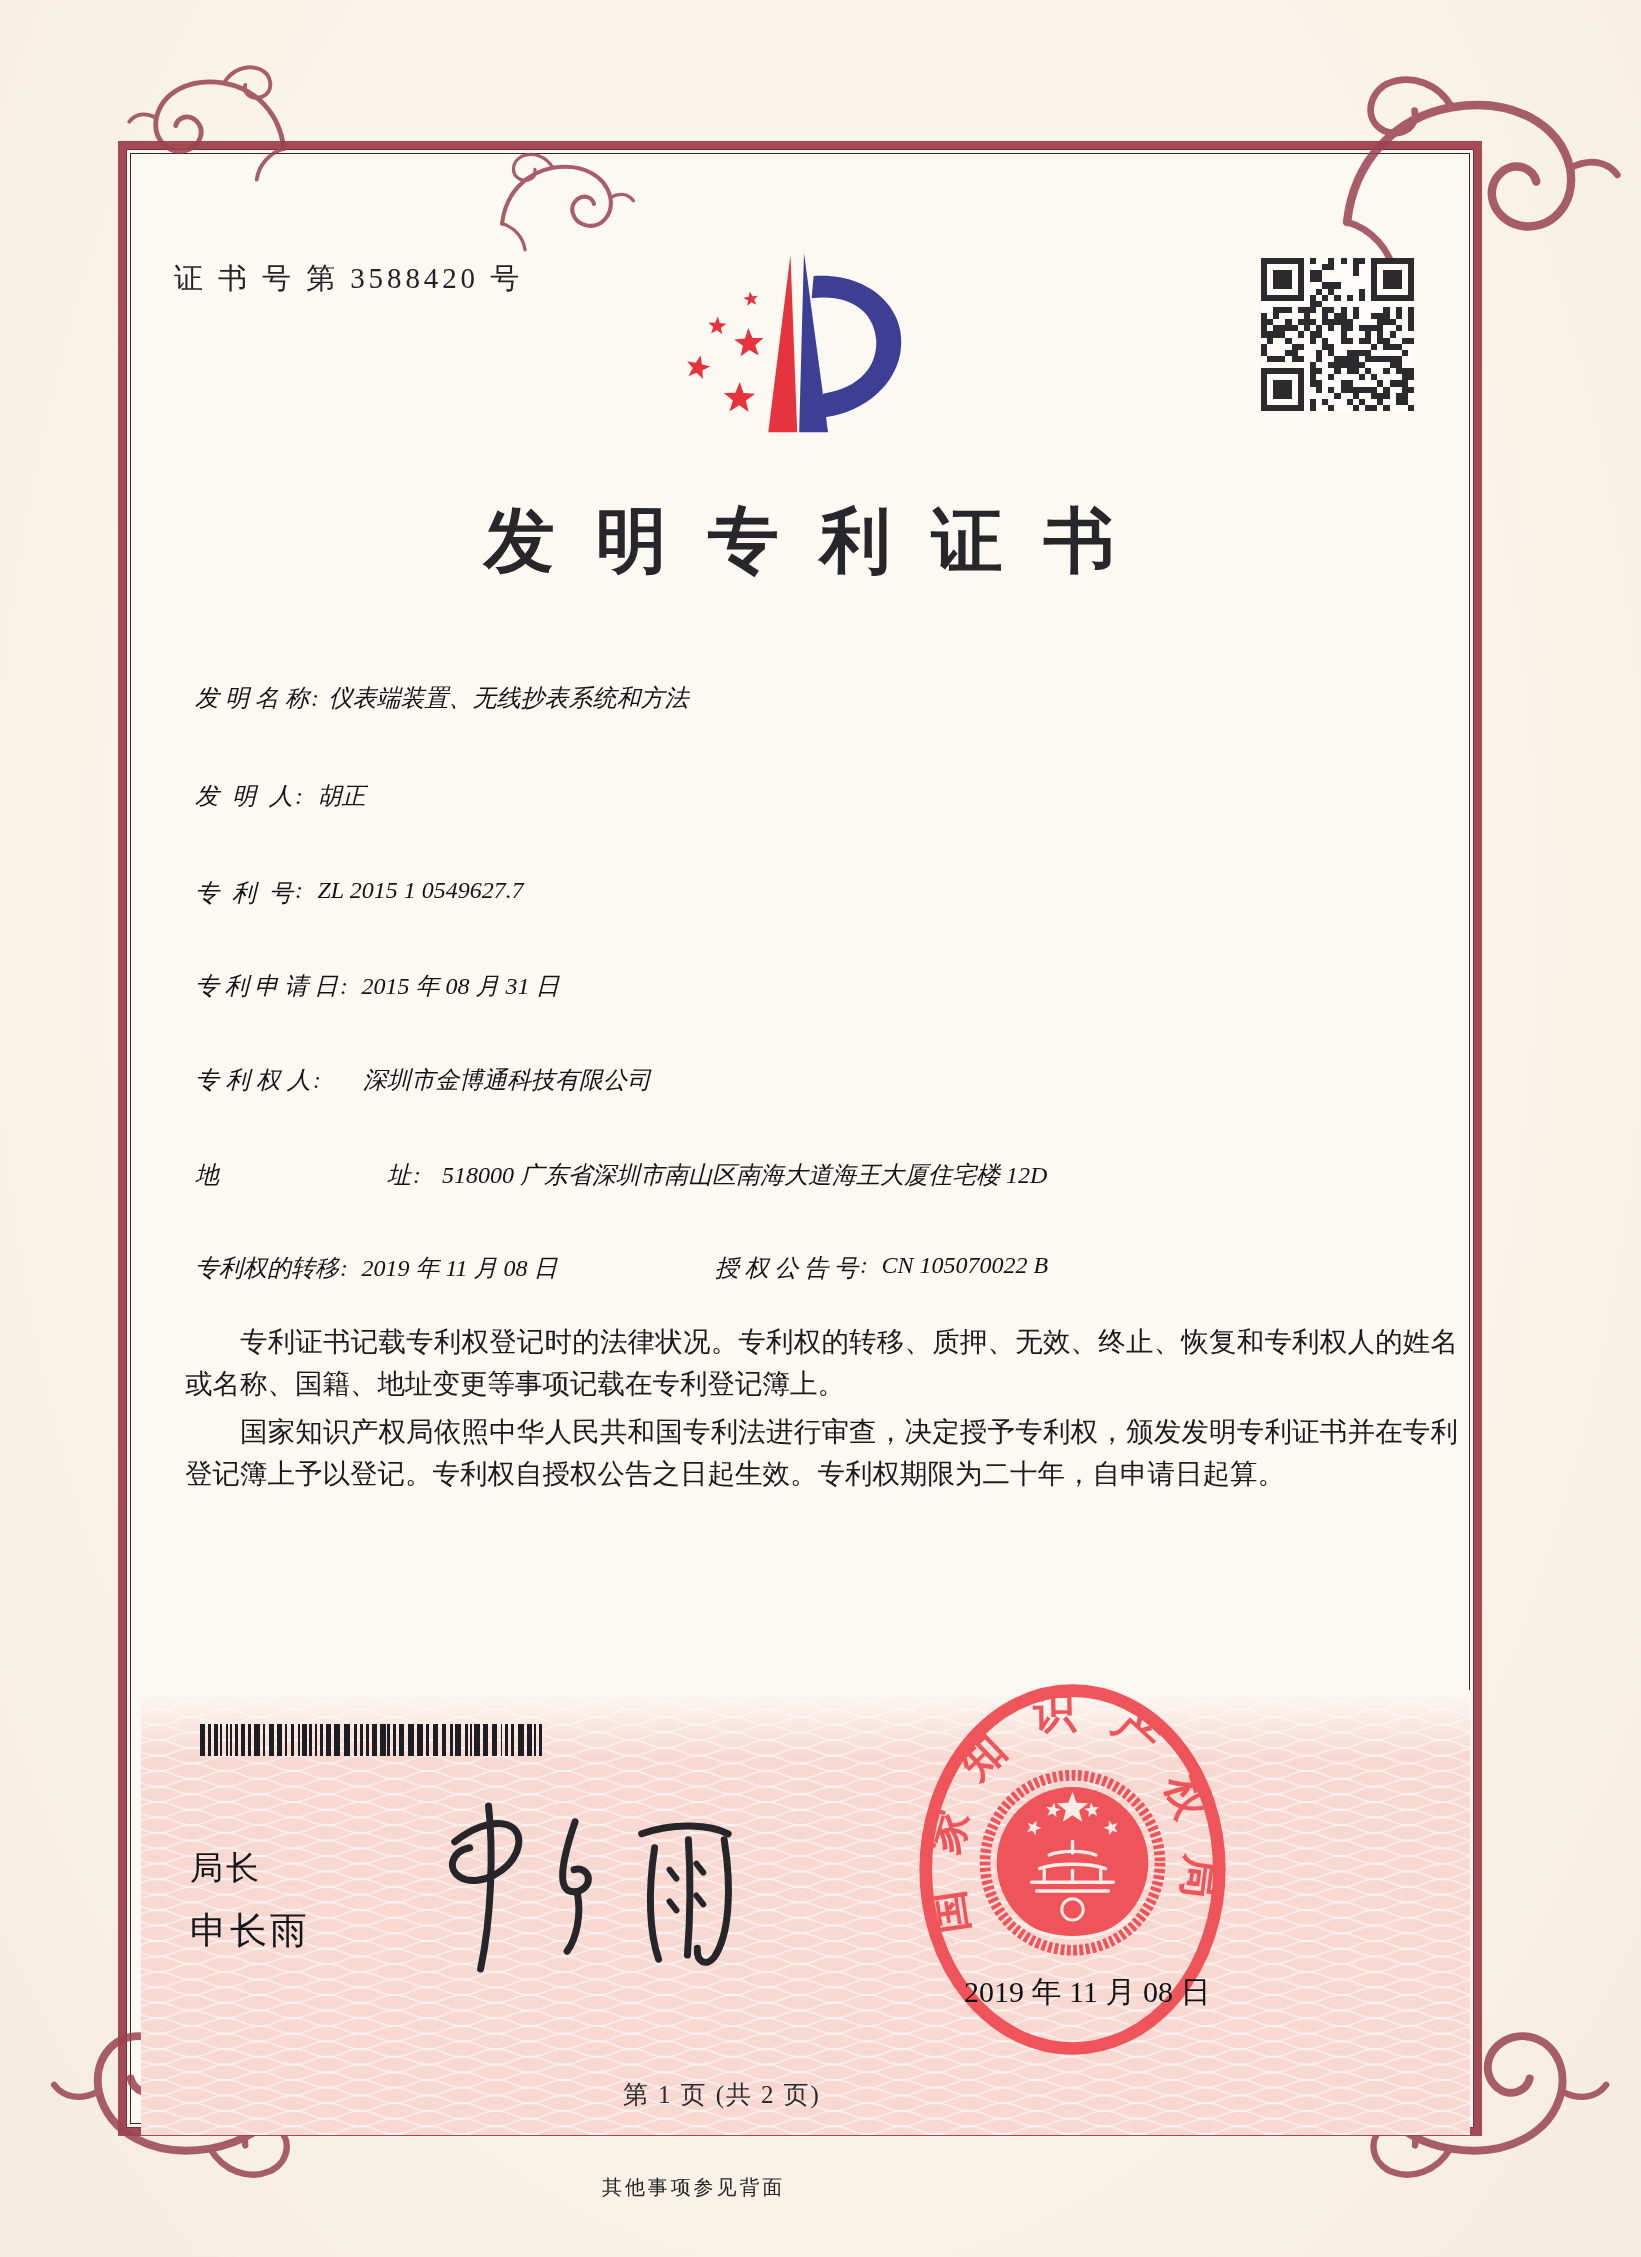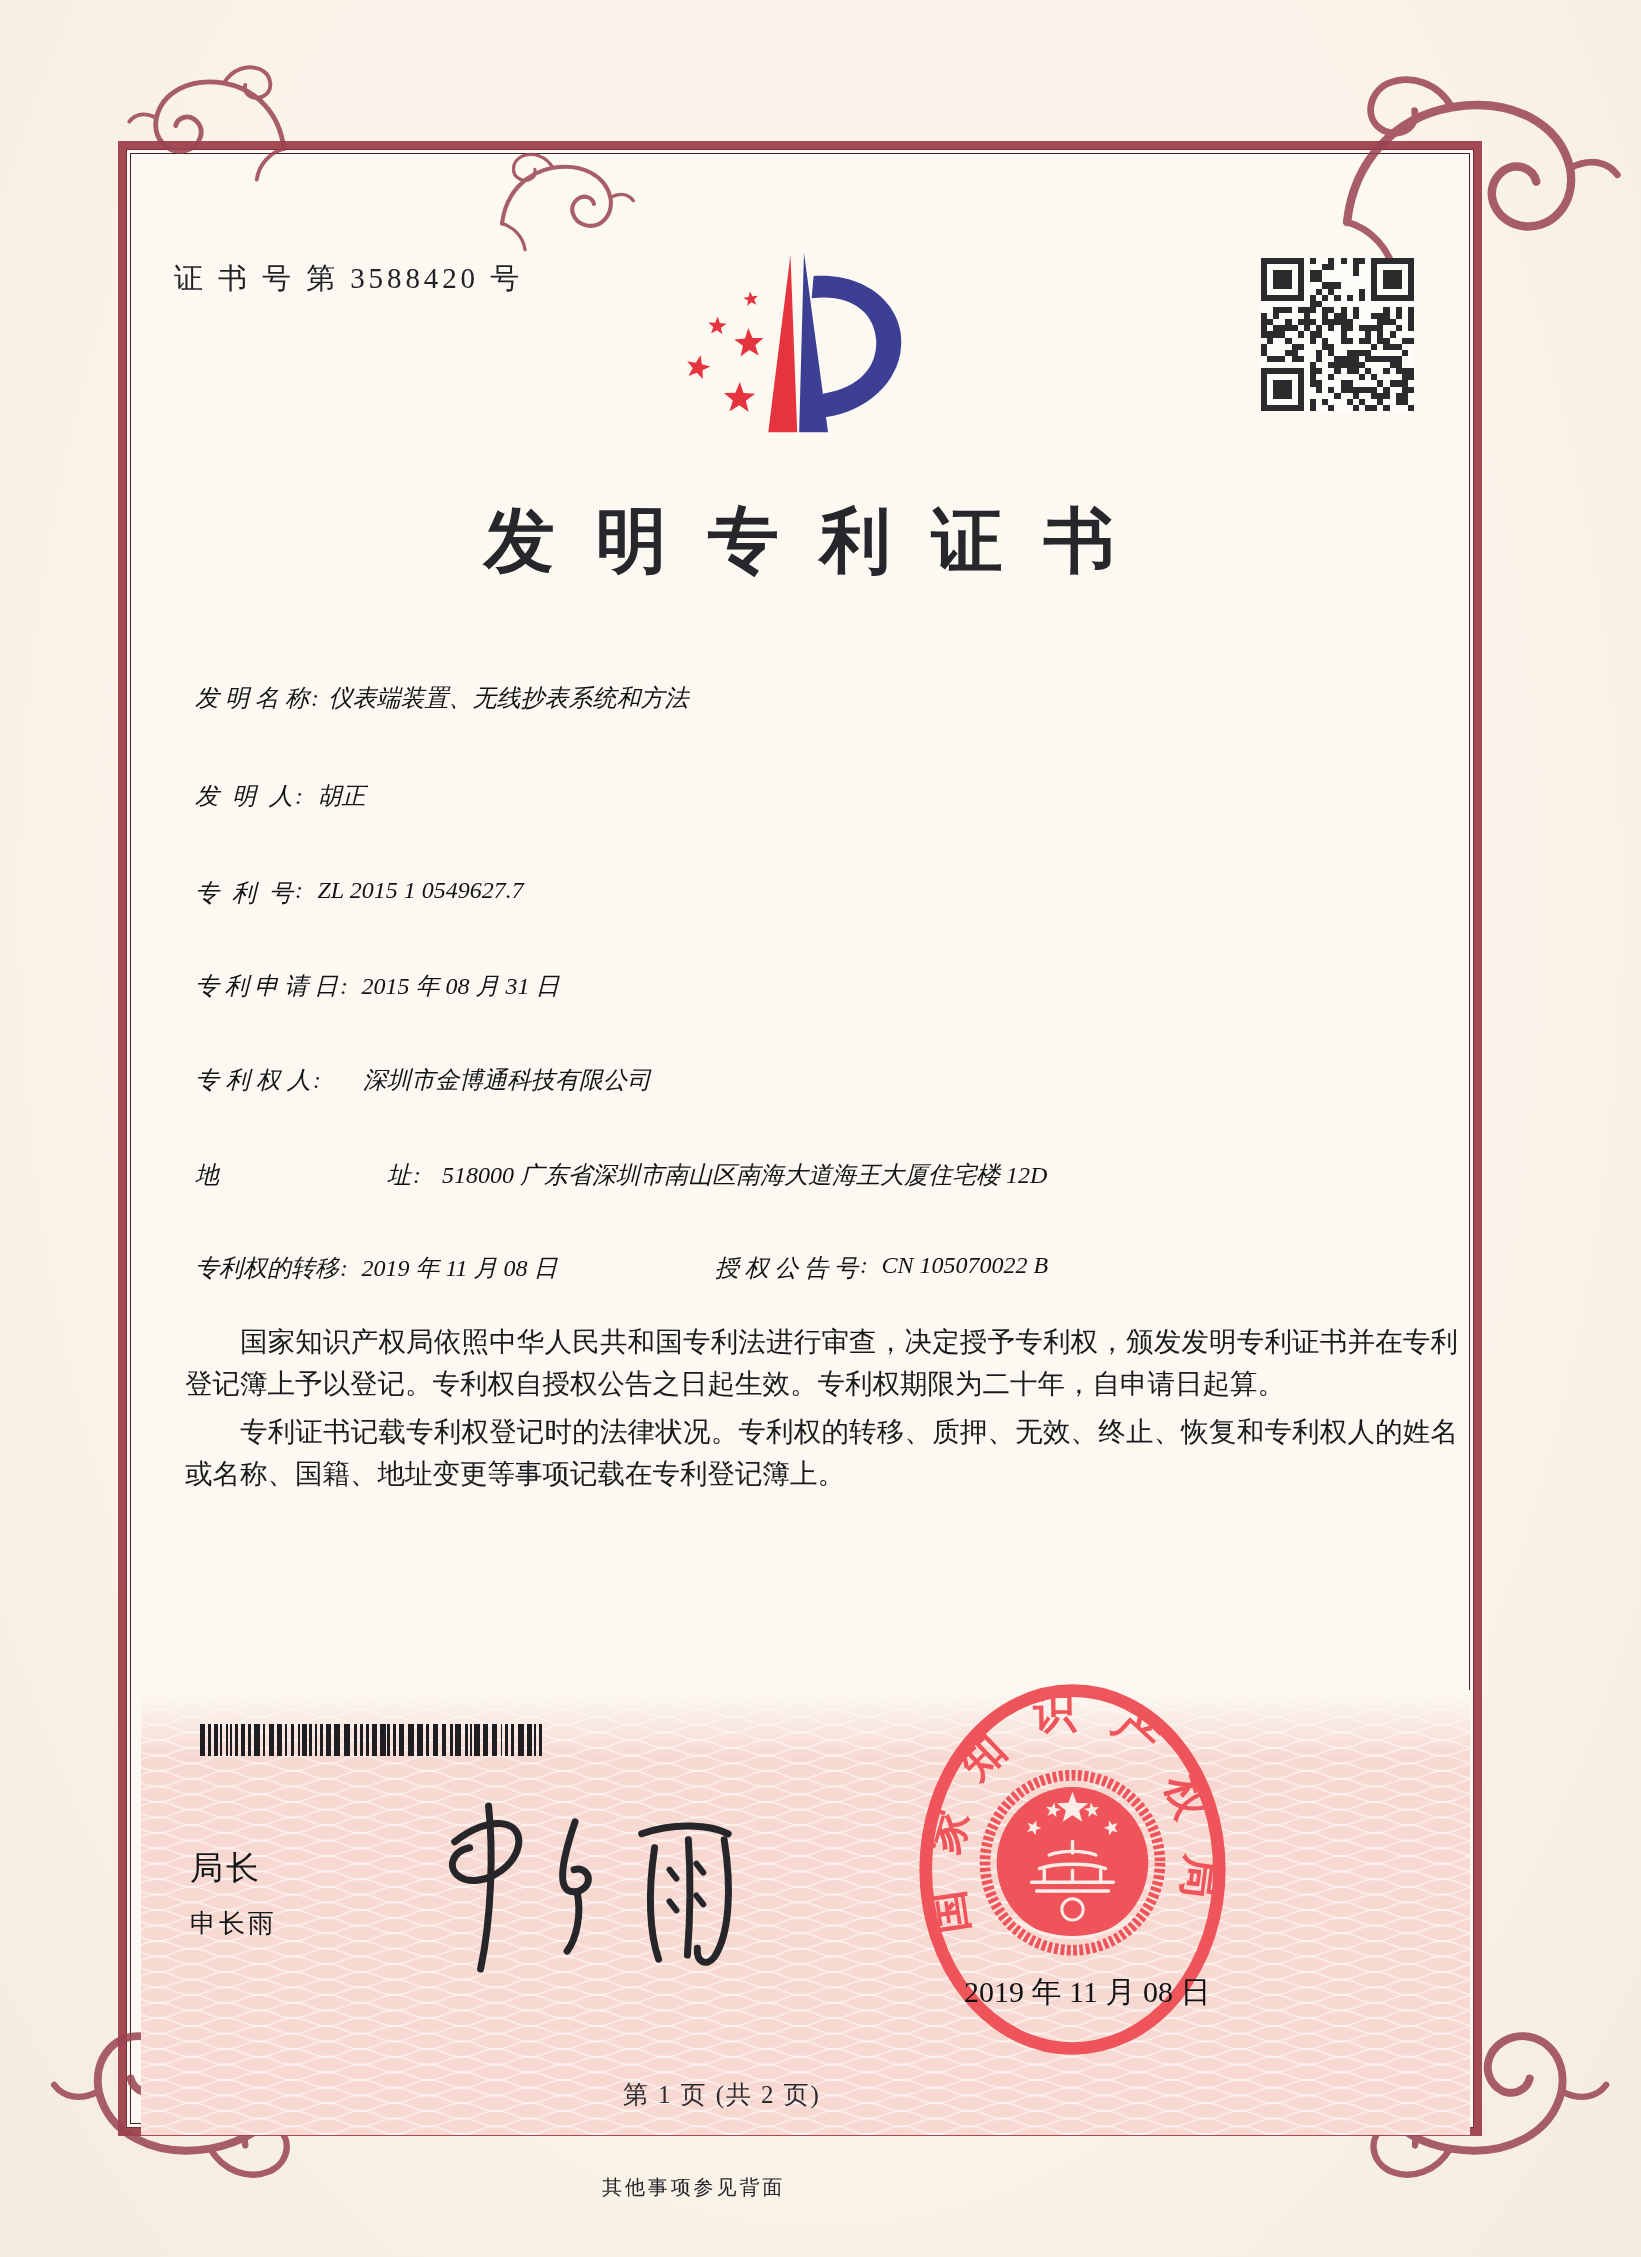--- a/index.html
+++ b/index.html
@@ -53,21 +53,21 @@
   .paras p{
     margin:0 0 5.8px 0; font-size:27.5px; line-height:42px; text-align:justify;
     text-indent:2em; color:#1a1a1d;
   }
   
   .pink{position:absolute; left:141px; top:1690px; width:1329px; height:445px;}
   
   .barcode{position:absolute; left:200px; top:1724px; width:344px; height:32px;}
   
   .officer-title{position:absolute; left:190px; top:1846px; font-size:33px; letter-spacing:2.9px; color:#17171a;}
-  .officer-name{position:absolute; left:190px; top:1906px; font-size:26px; letter-spacing:2.9px; color:#17171a;}
+  .officer-name{position:absolute; left:190px; top:1906px; font-size:37px; letter-spacing:2.9px; color:#17171a;}
   .signature{position:absolute; left:410px; top:1796px; width:348px; height:188px;}
   
   .seal{position:absolute; left:906px; top:1680px; width:333px; height:384px; opacity:.93;}
   .seal-date{
     position:absolute; left:964px; top:1972px; font-size:30px; color:#121215;
     white-space:nowrap; z-index:5;
   }
   
   .page-info{position:absolute; left:623px; top:2078px; font-size:25px; letter-spacing:1.9px; color:#2a2a2e;text-align:right;}
   .back-note{position:absolute; left:602px; top:2174px; font-size:20px; letter-spacing:2.9px; color:#222226;}
@@ -366,22 +366,22 @@
     <span class="lbl">地址</span><span class="cl">:</span><span class="val">518000 广东省深圳市南山区南海大道海王大厦住宅楼 12D</span>
   </div>
   <div class="row r7">
     <span class="lbl">专利权的转移</span><span class="cl">:</span><span class="val">2019 年 11 月 08 日</span>
     <span class="grp2">
       <span class="lbl">授权公告号</span><span class="cl">:</span><span class="val">CN 105070022 B</span>
     </span>
   </div>
 
   <div class="paras">
+    <p>专利证书记载专利权登记时的法律状况。专利权的转移、质押、无效、终止、恢复和专利权人的姓名或名称、国籍、地址变更等事项记载在专利登记簿上。</p>
     <p>国家知识产权局依照中华人民共和国专利法进行审查，决定授予专利权，颁发发明专利证书并在专利登记簿上予以登记。专利权自授权公告之日起生效。专利权期限为二十年，自申请日起算。</p>
-    <p>专利证书记载专利权登记时的法律状况。专利权的转移、质押、无效、终止、恢复和专利权人的姓名或名称、国籍、地址变更等事项记载在专利登记簿上。</p>
   </div>
 
   <svg class="barcode" viewBox="0 0 356 33" xmlns="http://www.w3.org/2000/svg" shape-rendering="crispEdges">
     <g id="barGroup" fill="#1e1e22">
         <rect x="0" y="0" width="5" height="33"></rect>
         <rect x="8" y="0" width="3" height="33"></rect>
         <rect x="14" y="0" width="5" height="33"></rect>
         <rect x="21" y="0" width="2" height="33"></rect>
         <rect x="27" y="0" width="2" height="33"></rect>
         <rect x="31" y="0" width="2" height="33"></rect>

